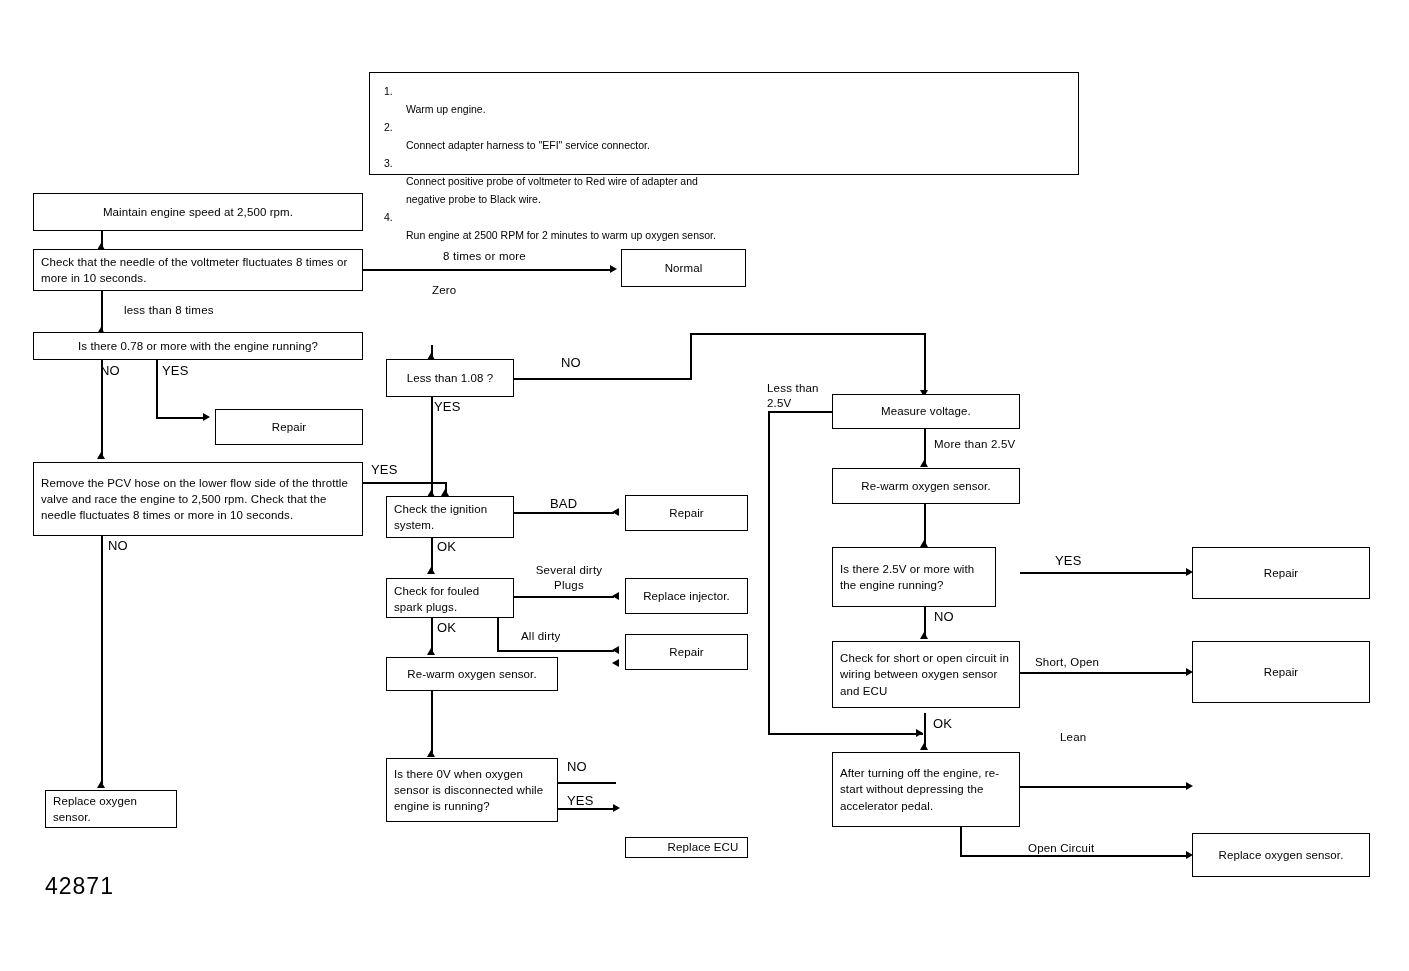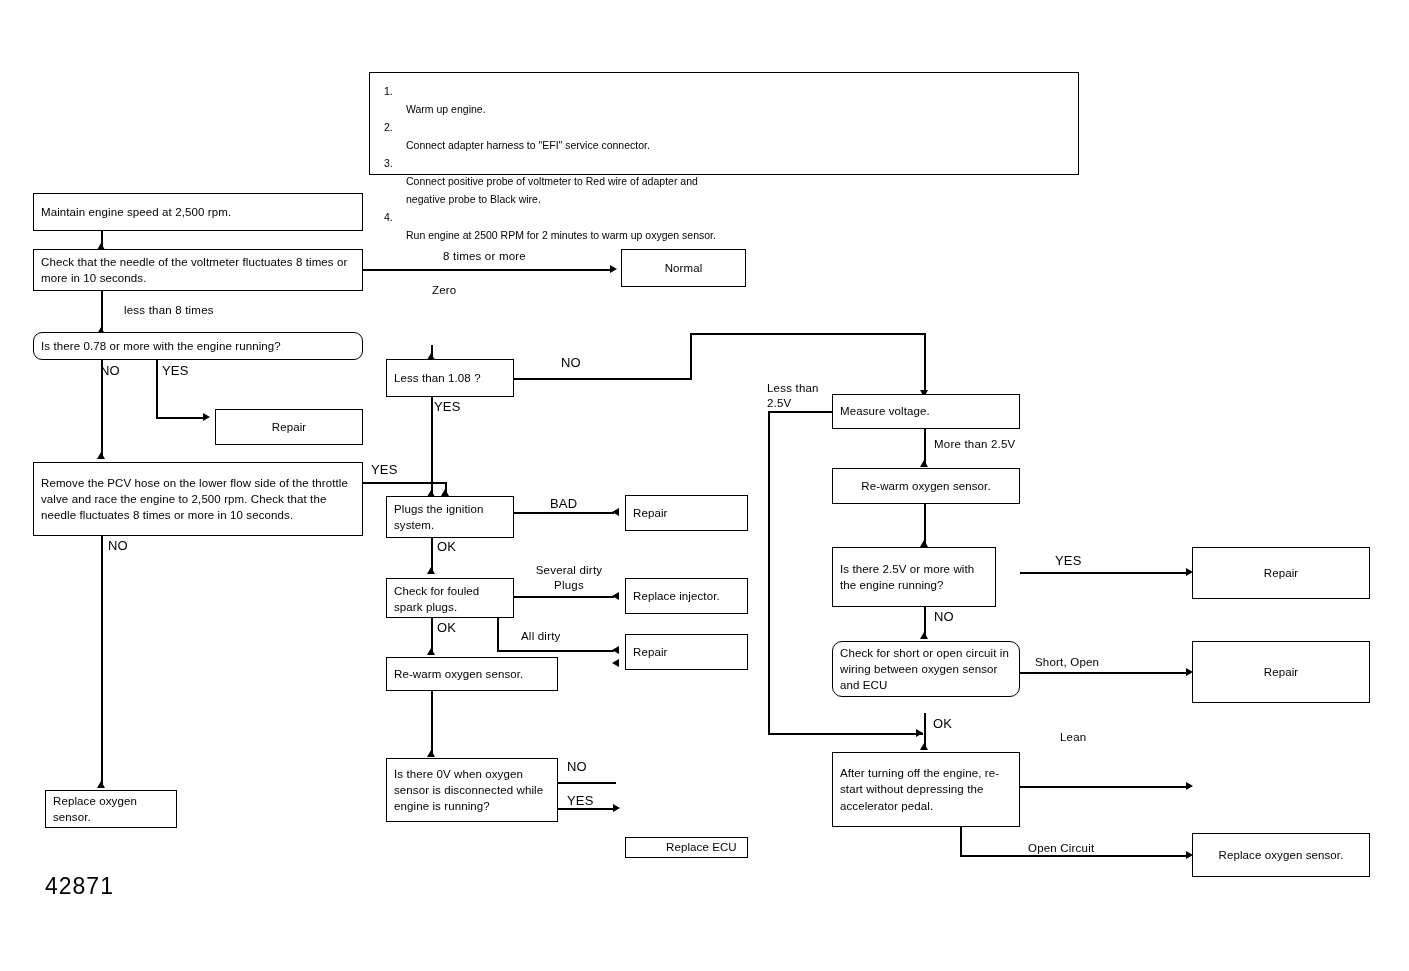--- a/index.html
+++ b/index.html
@@ -21,20 +21,21 @@
     box-sizing:border-box;
     border:1.6px solid #000;
     background:#fff;
     font-size:11.5px;
     line-height:1.42;
     letter-spacing:.1px;
     padding:4px 7px;
     display:flex;
     flex-direction:column;
     justify-content:center;
+    align-items:center;
   }
   .box.center{ align-items:center; text-align:center; }
   .box.vtop{ justify-content:flex-start; }
   .box span{ display:block; }
 
   
   .panel{
     position:absolute;
     box-sizing:border-box;
     border:1.6px solid #000;
@@ -117,21 +118,21 @@
   <div class="lbl" style="left:432px; top:283px;">Zero</div>
 
   <div class="box center" style="left:621px; top:249px; width:125px; height:38px;">
     <span>Normal</span>
   </div>
 
   <div class="ln vl" style="left:101px; top:291px; height:40px;"></div>
   <div class="ar ar-up" style="left:97px; top:327px;"></div>
   <div class="lbl" style="left:124px; top:303px;">less than 8 times</div>
 
-  <div class="box" style="left:33px; top:332px; width:330px; height:28px;border-radius:9px;">
+  <div class="box" style="left:33px; top:332px; width:330px; height:28px;">
     <span>Is there 0.78 or more with the engine running?</span>
   </div>
 
   <div class="lbl big" style="left:100px; top:363px;">NO</div>
   <div class="lbl big" style="left:162px; top:363px;">YES</div>
 
   <div class="ln vl" style="left:156px; top:360px; height:58px;"></div>
   <div class="ln hl" style="left:156px; top:417px; width:48px;"></div>
   <div class="ar ar-right" style="left:203px; top:413px;"></div>
 
@@ -177,21 +178,21 @@
   <div class="ln hl" style="left:514px; top:378px; width:178px;"></div>
   <div class="ln vl" style="left:690px; top:333px; height:46px;"></div>
   <div class="ln hl" style="left:690px; top:333px; width:236px;"></div>
   <div class="ln vl" style="left:924px; top:333px; height:62px;"></div>
   <div class="ar ar-down" style="left:920px; top:390px;"></div>
 
   <div class="ln vl" style="left:431px; top:397px; height:98px;"></div>
   <div class="ar ar-up" style="left:427px; top:490px;"></div>
 
   <div class="box vtop" style="left:386px; top:496px; width:128px; height:42px;">
-    <span>Plugs the ignition
+    <span>Check the ignition
 system.</span>
   </div>
 
   <div class="ln hl" style="left:514px; top:512px; width:100px;"></div>
   <div class="ar ar-left" style="left:612px; top:508px;"></div>
   <div class="lbl big" style="left:550px; top:496px;">BAD</div>
 
   <div class="box" style="left:625px; top:495px; width:123px; height:36px;">
     <span>Repair</span>
   </div>
@@ -287,21 +288,21 @@
   <div class="lbl big" style="left:1055px; top:553px;">YES</div>
 
   <div class="box center" style="left:1192px; top:547px; width:178px; height:52px;">
     <span>Repair</span>
   </div>
 
   <div class="ln vl" style="left:924px; top:607px; height:30px;"></div>
   <div class="ar ar-up" style="left:920px; top:632px;"></div>
   <div class="lbl big" style="left:934px; top:609px;">NO</div>
 
-  <div class="box" style="left:832px; top:641px; width:188px; height:56px;border-radius:10px;">
+  <div class="box" style="left:832px; top:641px; width:188px; height:67px;">
     <span>Check for short or open
 circuit in wiring between
 oxygen sensor and ECU</span>
   </div>
 
   <div class="ln hl" style="left:1020px; top:672px; width:170px;"></div>
   <div class="ar ar-right" style="left:1186px; top:668px;"></div>
   <div class="lbl" style="left:1035px; top:655px;">Short, Open</div>
 
   <div class="box center" style="left:1192px; top:641px; width:178px; height:62px;">

